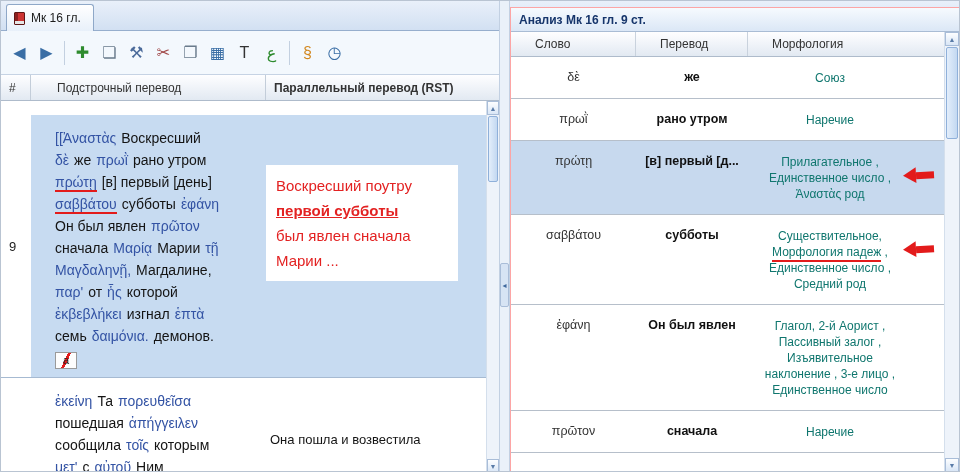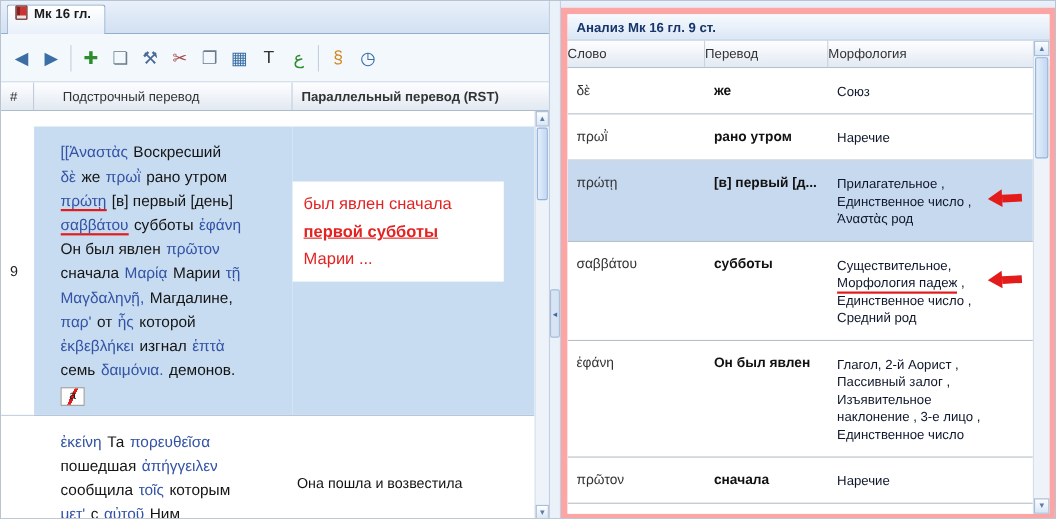--- a/index.html
+++ b/index.html
@@ -3,23 +3,23 @@
 <meta charset="utf-8">
 <style>
   * { margin:0; padding:0; box-sizing:border-box; }
   html,body { width:960px; height:472px; overflow:hidden; }
   body { font-family:"Liberation Sans","DejaVu Sans",sans-serif; background:#fff; }
   .app { position:relative; width:960px; height:472px; background:#fff; border:1px solid #b9c4d2; overflow:hidden; }
 
   
   .tabstrip { position:absolute; left:0; top:0; width:960px; height:30px;
     background:linear-gradient(#e9f0fa,#d2e0f2); border-bottom:1px solid #96aecd; }
-  .tab { position:absolute; left:5px; top:3px; height:27px; display:flex; align-items:flex-start; gap:6px;
+  .tab { position:absolute; left:5px; top:3px; height:27px; display:flex; align-items:center; gap:6px;
     padding:0 12px 0 7px; background:linear-gradient(#ffffff,#e8f0fa); border:1px solid #8fa8c8;
-    border-bottom:none; border-radius:3px 3px 0 0; font-size:12px; font-weight:bold; color:#1c1c1c; }
+    border-bottom:none; border-radius:3px 3px 0 0; font-size:12px; font-weight:normal; color:#1c1c1c; }
   .book-icon { width:11px; height:13px; background:linear-gradient(90deg,#8a1f1f 0 3px,#cc3333 3px);
     border:1px solid #5e1515; border-radius:1px; box-shadow:inset 0 -3px 0 #e6e6e6; }
 
   
   .left-panel { position:absolute; left:0; top:30px; width:498px; height:442px; background:#fff; }
   .toolbar { height:44px; background:#f3f8fd; border-bottom:1px solid #c6d3e4; display:flex; align-items:center; padding-left:5px; }
   .tbtn { width:27px; height:30px; display:flex; align-items:center; justify-content:center; font-size:16px;
     border:1px solid transparent; border-radius:2px; cursor:default; }
   .tsep { width:1px; height:24px; background:#c3d0e0; margin:0 4px; }
   .lheader { height:26px; display:flex; background:linear-gradient(#fefeff,#e2e9f2); border-bottom:1px solid #aebbcb; font-size:12px; color:#333; }
@@ -61,35 +61,35 @@
   .rthumb { height:92px; }
 
   
   .splitter { position:absolute; left:498px; top:0; width:11px; height:472px; background:#eaf1f9;
     border-left:1px solid #c2d0e2; border-right:1px solid #c2d0e2; }
   .collapse { position:absolute; left:0; top:262px; width:9px; height:44px; background:#d7e4f4;
     border:1px solid #a9bdd8; border-radius:2px; display:flex; align-items:center; justify-content:center;
     font-size:8px; color:#40699e; }
 
   
-  .right-panel { position:absolute; left:509px; top:6px; width:450px; height:466px; border:6px solid #fca5a5; background:#fff; }
+  .right-panel { position:absolute; left:509px; top:6px; width:450px; height:466px; border:1px solid #fca5a5; background:#fff;text-align:center; }
   .rtitle { height:24px; background:linear-gradient(#f6fafe,#dbe7f6); border-bottom:1px solid #a9bcd4;
     font-size:12px; font-weight:bold; color:#16356b; display:flex; align-items:center; padding-left:8px; }
   .rheader { height:25px; display:flex; background:linear-gradient(#fefeff,#e2e9f2); border-bottom:1px solid #aebbcb; font-size:12px; color:#333; }
-  .rh { display:flex; align-items:center; padding-left:0; border-right:1px solid #c9d2dd; white-space:nowrap; }
+  .rh { display:flex; align-items:center; padding-left:24px; border-right:1px solid #c9d2dd; white-space:nowrap; }
   .rh.word { width:125px; }
   .rh.trans { width:112px; }
   .rh.morph { flex:1; border-right:none; }
   .rrows { position:absolute; left:0; top:49px; bottom:0; right:15px; overflow:hidden; background:#fff; }
   .arow { display:flex; border-bottom:1px solid #b6bfca; padding:13px 0 12px; position:relative; }
   .arow.sel { background:#c7d9ee; }
   .acell { padding:0 8px; font-size:12.5px; white-space:nowrap; }
   .aword { width:125px; flex:none; color:#333; }
   .atrans { width:112px; flex:none; font-weight:bold; color:#111; }
-  .amorph { flex:1; font-size:12px; color:#0f172a; line-height:16px; padding-right:40px; }
+  .amorph { flex:1; font-size:12px; color:#0f766e; line-height:16px; padding-right:40px; }
   .mline { white-space:nowrap; }
   .mu { border-bottom:2px solid #e31b1b; padding-bottom:1px; }
   .red-arrow { position:absolute; right:10px; top:26px; display:flex; align-items:center; transform:rotate(-3deg); }
   .ahead { width:0; height:0; border-top:8px solid transparent; border-bottom:8px solid transparent; border-right:13px solid #e31b1b; }
   .atail { width:18px; height:7px; background:#e31b1b; }
 </style>
 </head>
 <body>
 
 <div class="app">
@@ -124,22 +124,23 @@
       <div class="lh inter">Подстрочный перевод</div>
       <div class="lh par">Параллельный перевод (RST)</div>
     </div>
 
     <div class="lcontent">
         <div class="vrow hl">
           <div class="vnum">9</div>
           <div class="vinter"><div class="iline"><span class="tok g">[[Ἀναστὰς</span><span class="tok r">Воскресший</span></div><div class="iline"><span class="tok g">δὲ</span><span class="tok r">же</span><span class="tok g">πρωῒ</span><span class="tok r">рано утром</span></div><div class="iline"><span class="tok gu">πρώτῃ</span><span class="tok r">[в] первый [день]</span></div><div class="iline"><span class="tok gu">σαββάτου</span><span class="tok r">субботы</span><span class="tok g">ἐφάνη</span></div><div class="iline"><span class="tok r">Он был явлен</span><span class="tok g">πρῶτον</span></div><div class="iline"><span class="tok r">сначала</span><span class="tok g">Μαρίᾳ</span><span class="tok r">Марии</span><span class="tok g">τῇ</span></div><div class="iline"><span class="tok g">Μαγδαληνῇ,</span><span class="tok r">Магдалине,</span></div><div class="iline"><span class="tok g">παρ'</span><span class="tok r">от</span><span class="tok g">ἧς</span><span class="tok r">которой</span></div><div class="iline"><span class="tok g">ἐκβεβλήκει</span><span class="tok r">изгнал</span><span class="tok g">ἑπτὰ</span></div><div class="iline"><span class="tok r">семь</span><span class="tok g">δαιμόνια.</span><span class="tok r">демонов.</span></div><span class="edit-icon">а</span></div>
           <div class="vpar">
             <div class="red-box">
+              <div class="pline">Воскресший поутру</div>
+              <div class="pline bu">первой субботы</div>
               <div class="pline">был явлен сначала</div>
-              <div class="pline bu">первой субботы</div>
               <div class="pline">Марии ...</div>
             </div>
           </div>
         </div>
         <div class="vrow">
           <div class="vnum"></div>
           <div class="vinter">
             <div class="iline"><span class="tok g">ἐκείνη</span><span class="tok r">Та</span><span class="tok g">πορευθεῖσα</span></div>
             <div class="iline"><span class="tok r">пошедшая</span><span class="tok g">ἀπήγγειλεν</span></div>
             <div class="iline"><span class="tok r">сообщила</span><span class="tok g">τοῖς</span><span class="tok r">которым</span></div>

